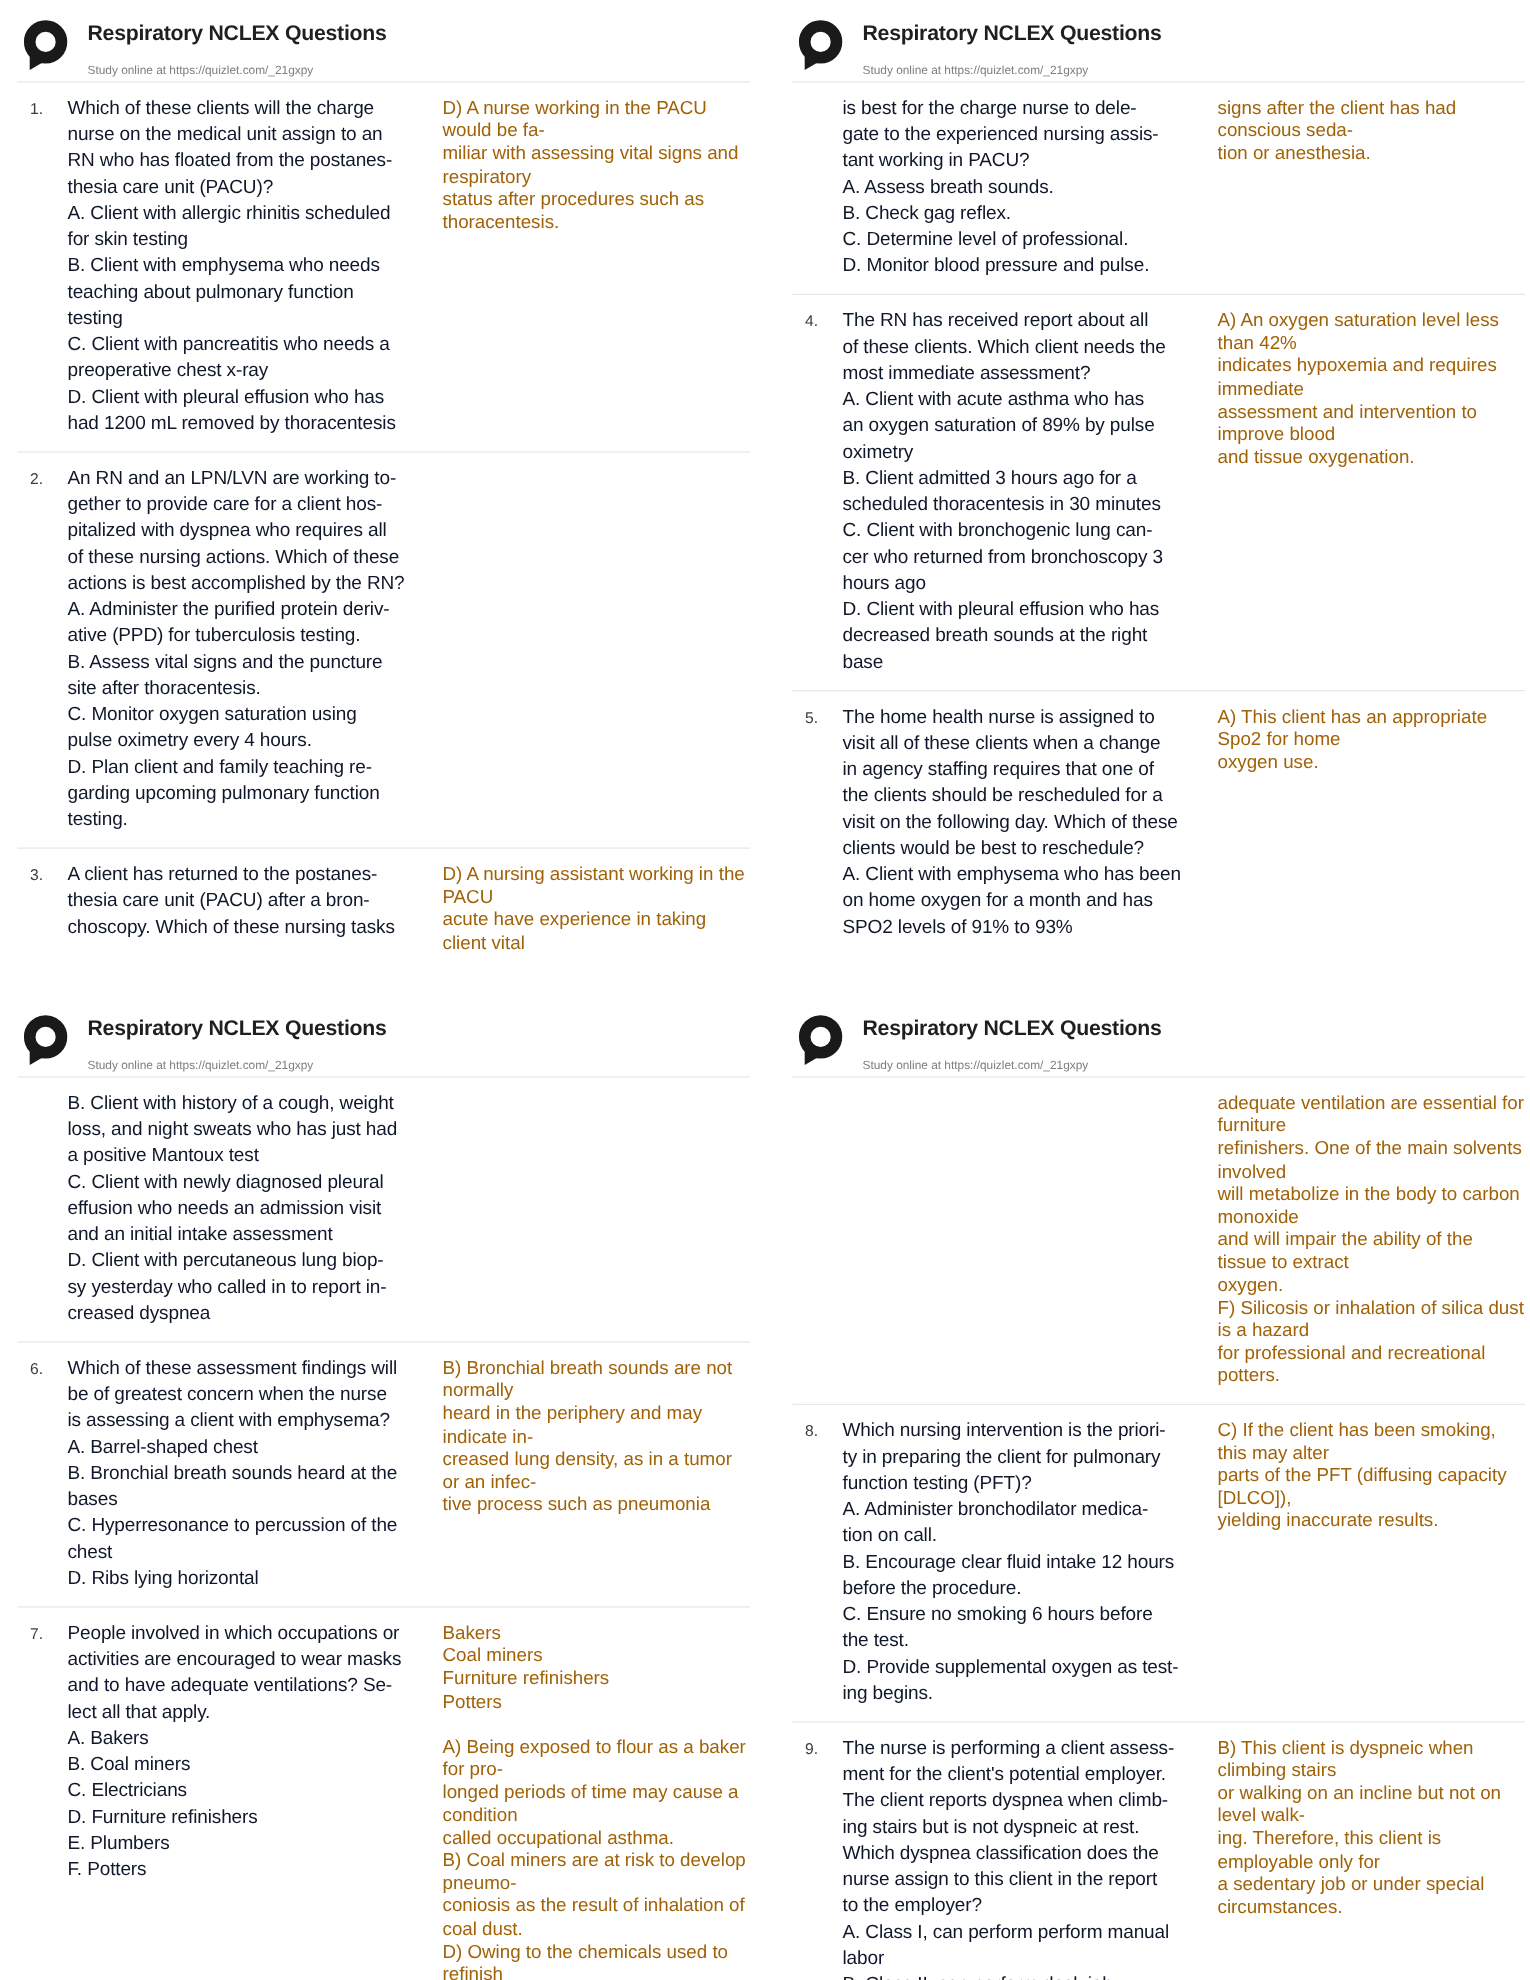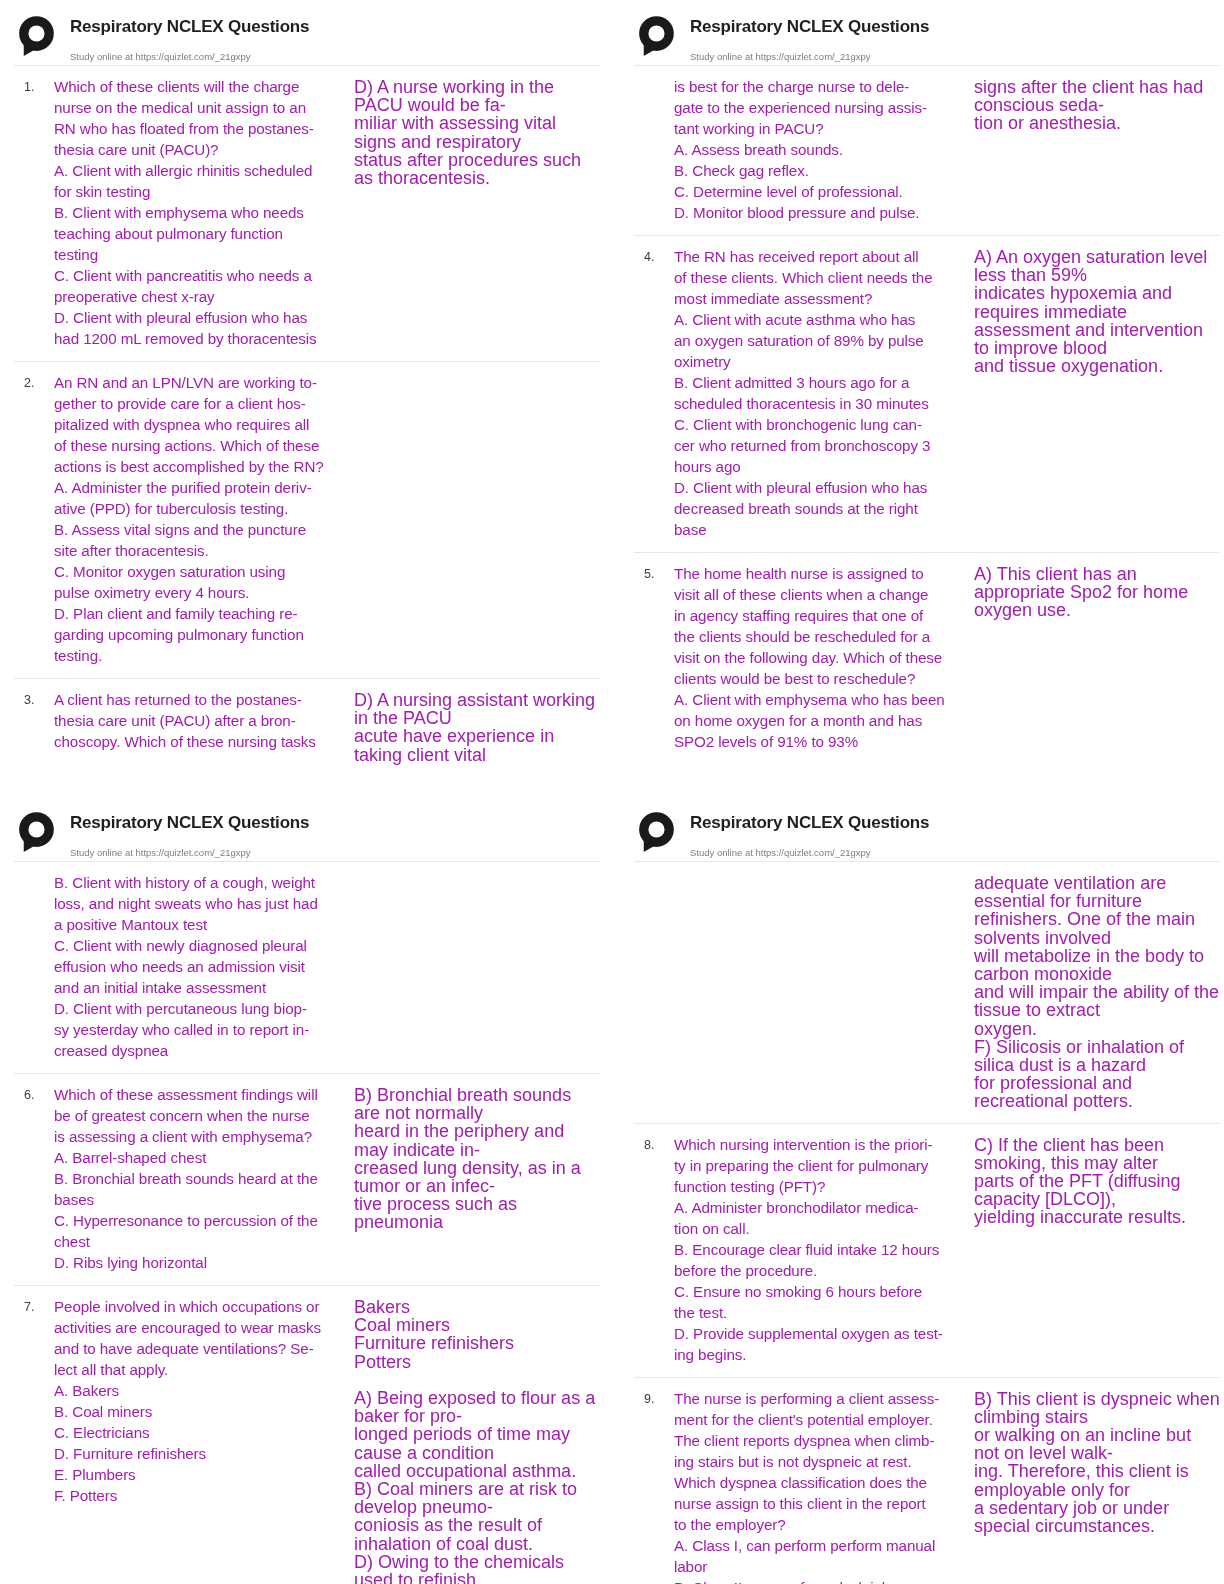--- a/index.html
+++ b/index.html
@@ -60,28 +60,28 @@
   .num {
     font-size: 12.5px;
     color: #3c3c3e;
     padding-left: 10px;
     padding-top: 4px;
   }
   .q {
     font-size: 15.2px;
     line-height: 21px;
     font-weight: 500;
-    color: #a21caf;
+    color: #0f172a;
     white-space: pre;
     letter-spacing: -0.1px;
   }
   .a {
-    font-size: 18px;
+    font-size: 15px;
     line-height: 18.2px;
-    color: #a21caf;
+    color: #a16207;
     white-space: pre-wrap;
     padding-top: 2px;
   }
   .pnum {
     margin-top: auto;
     text-align: center;
     font-size: 8.5px;
     color: #9b9ba3;
     padding: 8px 0 2px 0;
   }
@@ -184,21 +184,21 @@
 an oxygen saturation of 89% by pulse
 oximetry
 B. Client admitted 3 hours ago for a
 scheduled thoracentesis in 30 minutes
 C. Client with bronchogenic lung can-
 cer who returned from bronchoscopy 3
 hours ago
 D. Client with pleural effusion who has
 decreased breath sounds at the right
 base</div>
-      <div class="a">A) An oxygen saturation level less than 59%
+      <div class="a">A) An oxygen saturation level less than 42%
 indicates hypoxemia and requires immediate
 assessment and intervention to improve blood
 and tissue oxygenation.</div>
     </div>
     <div class="item last">
       <div class="num">5.</div>
       <div class="q">The home health nurse is assigned to
 visit all of these clients when a change
 in agency staffing requires that one of
 the clients should be rescheduled for a

